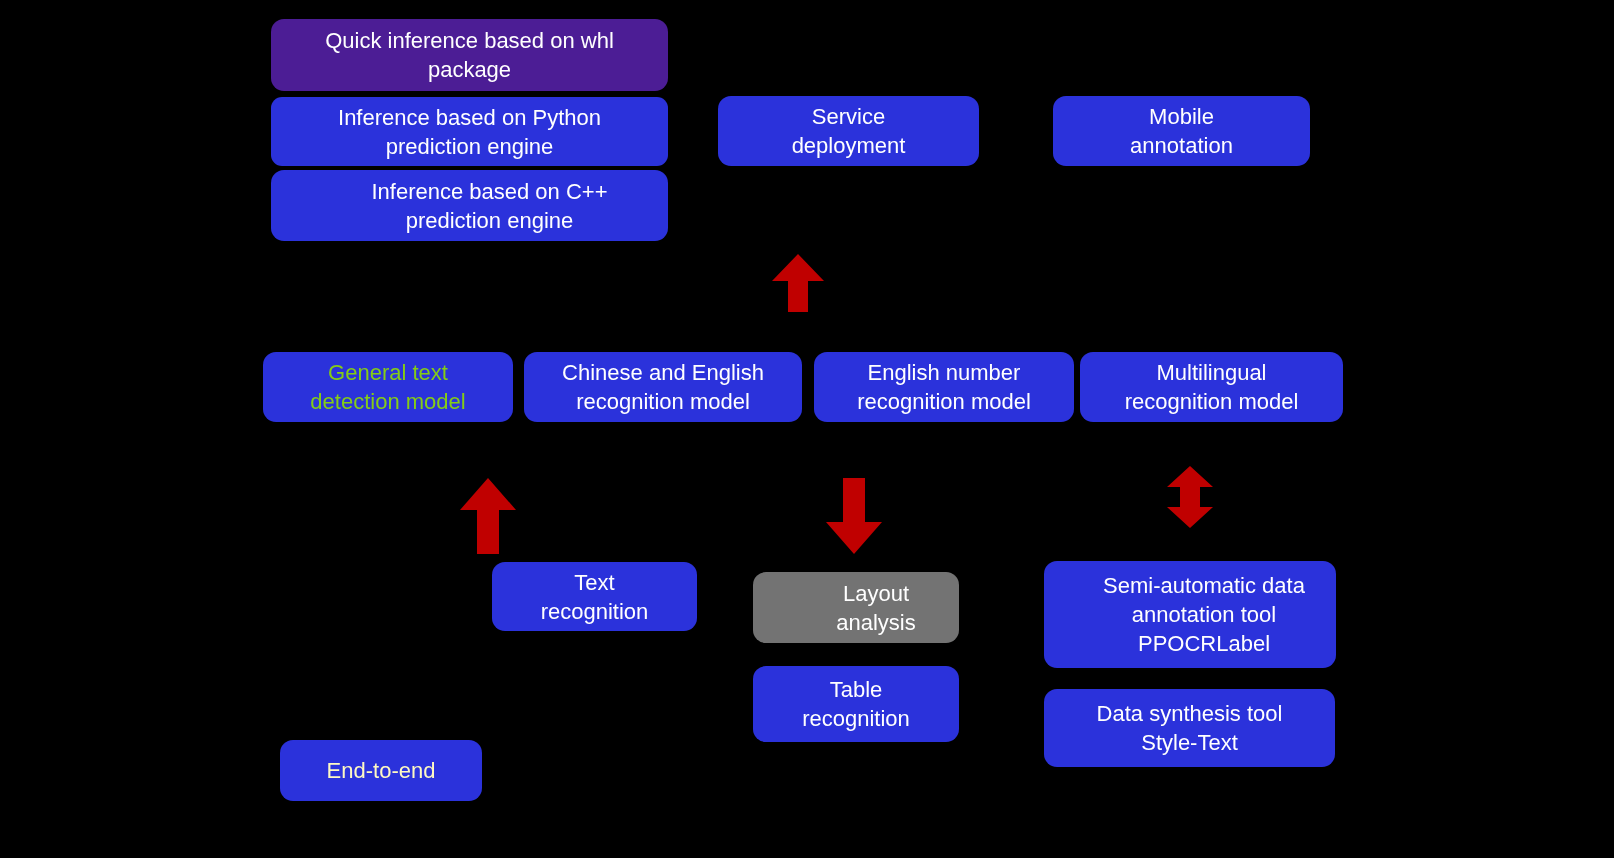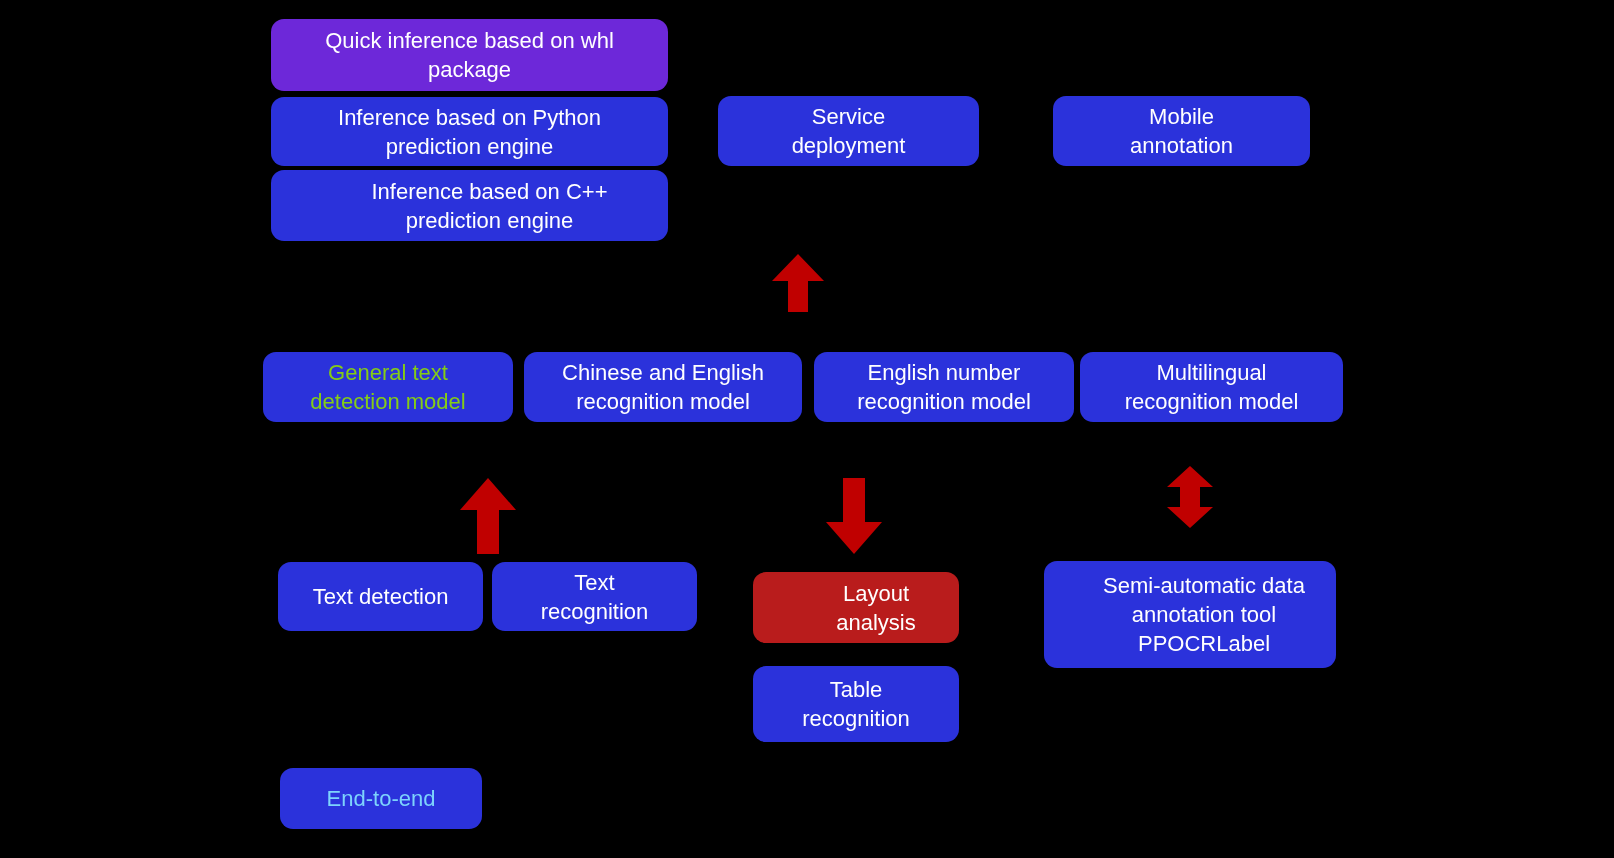--- a/index.html
+++ b/index.html
@@ -30,21 +30,21 @@
     line-height: 29px;
     padding: 0 8px;
     box-sizing: border-box;
   }
   .arrow {
     position: absolute;
     display: block;
   }
   
   #box-quick-whl            { left: 271px;  top: 19px;  width: 397px; height: 72px; }
-  #box-python-engine        { left: 271px;  top: 97px;  width: 397px; height: 69px; }
+  #box-python-engine        { left: 271px;  top: 97px;  width: 397px; height: 69px; border-radius: 11px; }
   #box-cpp-engine           { left: 271px;  top: 170px; width: 397px; height: 71px; }
   #box-service-deployment   { left: 718px;  top: 96px;  width: 261px; height: 70px; }
   #box-mobile-deployment    { left: 1053px; top: 96px;  width: 257px; height: 70px; }
   #box-general-detection    { left: 263px;  top: 352px; width: 250px; height: 70px; }
   #box-cn-en-recognition    { left: 524px;  top: 352px; width: 278px; height: 70px; }
   #box-en-num-recognition   { left: 814px;  top: 352px; width: 260px; height: 70px; }
   #box-multilingual-recog   { left: 1080px; top: 352px; width: 263px; height: 70px; }
   #box-text-detection       { left: 278px;  top: 562px; width: 205px; height: 69px; }
   #box-text-recognition     { left: 492px;  top: 562px; width: 205px; height: 69px; }
   #box-layout-analysis      { left: 753px;  top: 572px; width: 206px; height: 71px; }
@@ -56,21 +56,21 @@
   #arrow-service-up         { left: 772px;  top: 254px; width: 52px; height: 58px; }
   #arrow-detection-up       { left: 460px;  top: 478px; width: 56px; height: 76px; }
   #arrow-layout-down        { left: 826px;  top: 478px; width: 56px; height: 76px; }
   #arrow-annotation-updown  { left: 1166px; top: 466px; width: 48px; height: 62px; }
 </style>
 </head>
 <body style="background: rgb(0, 0, 0);">
 
 <div class="diagram">
 
-  <div class="box" id="box-quick-whl" style="background: #6d28d9; color: rgb(255, 255, 255);">Quick inference based on whl
+  <div class="box" id="box-quick-whl" style="background: #4c1d95; color: rgb(255, 255, 255);">Quick inference based on whl
 package</div>
   <div class="box" id="box-python-engine" style="background: rgb(43, 50, 219); color: rgb(255, 255, 255);">Inference based on Python
 prediction engine</div>
   <div class="box" id="box-cpp-engine" style="background: rgb(43, 50, 219); color: rgb(255, 255, 255); padding-left: 48px;">Inference based on C++
 prediction engine</div>
 
   <div class="box" id="box-service-deployment" style="background: rgb(43, 50, 219); color: rgb(255, 255, 255);">Service
 deployment</div>
   <div class="box" id="box-mobile-deployment" style="background: rgb(43, 50, 219); color: rgb(255, 255, 255);">Mobile
 annotation</div>
@@ -91,25 +91,26 @@
   <svg class="arrow" id="arrow-detection-up" viewBox="0 0 56 76" preserveAspectRatio="none">
     <polygon points="28,0 56,32 39,32 39,76 17,76 17,32 0,32" fill="#C00000"></polygon>
   </svg>
   <svg class="arrow" id="arrow-layout-down" viewBox="0 0 56 76" preserveAspectRatio="none">
     <polygon points="28,76 56,44 39,44 39,0 17,0 17,44 0,44" fill="#C00000"></polygon>
   </svg>
   <svg class="arrow" id="arrow-annotation-updown" viewBox="0 0 48 62" preserveAspectRatio="none">
     <polygon points="24,0 47,21 34,21 34,41 47,41 24,62 1,41 14,41 14,21 1,21" fill="#C00000"></polygon>
   </svg>
 
-  <div class="box" id="box-text-detection" style="background: rgb(43, 50, 219); color: rgb(255, 255, 255);">Text detection</div>
   <div class="box" id="box-text-recognition" style="background: rgb(43, 50, 219); color: rgb(255, 255, 255);">Text
 recognition</div>
-  <div class="box" id="box-layout-analysis" style="background: #b91c1c; color: rgb(255, 255, 255); padding-left: 48px;">Layout
+  <div class="box" id="box-layout-analysis" style="background: #737373; color: rgb(255, 255, 255); padding-left: 48px;">Layout
 analysis</div>
   <div class="box" id="box-table-recognition" style="background: rgb(43, 50, 219); color: rgb(255, 255, 255);">Table
 recognition</div>
   <div class="box" id="box-ppocrlabel" style="background: rgb(43, 50, 219); color: rgb(255, 255, 255); padding-left: 36px;">Semi-automatic data
 annotation tool
 PPOCRLabel</div>
-  <div class="box" id="box-end-to-end" style="background: rgb(43, 50, 219); color: #7dd3fc; margin-top: 28px;">End-to-end</div>
+  <div class="box" id="box-style-text" style="background: rgb(43, 50, 219); color: rgb(255, 255, 255);">Data synthesis tool
+Style-Text</div>
+  <div class="box" id="box-end-to-end" style="background: rgb(43, 50, 219); color: #fef9c3;">End-to-end</div>
 
 </div>
 
 </body></html>

